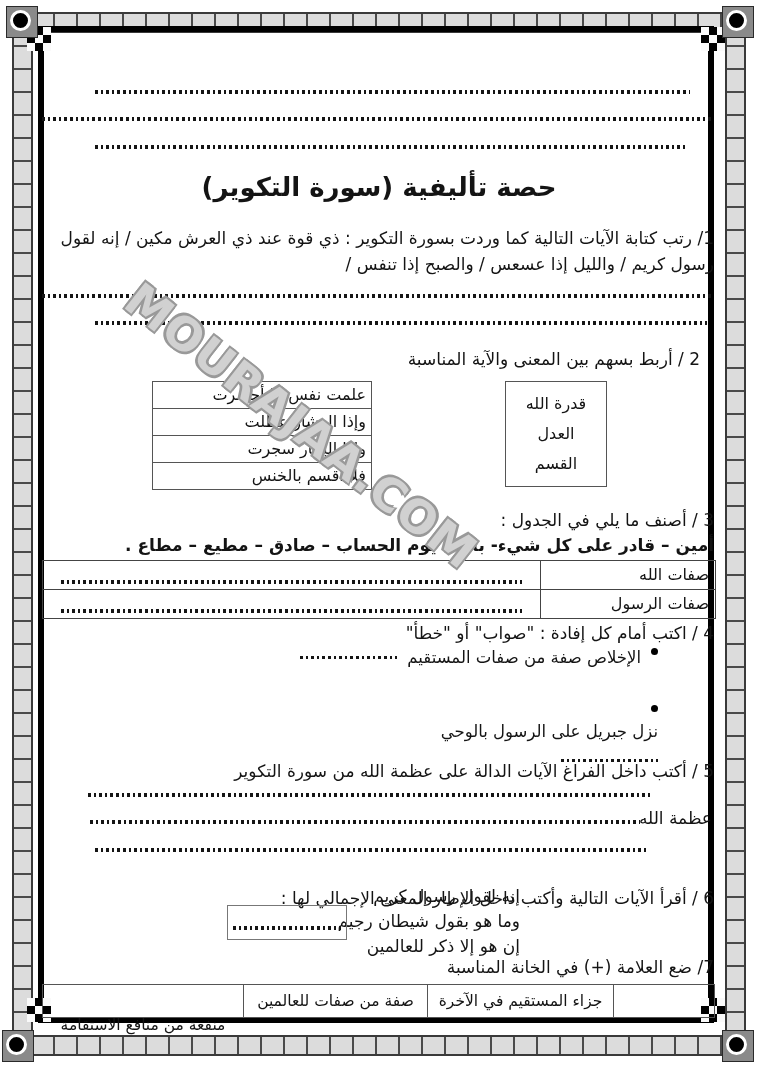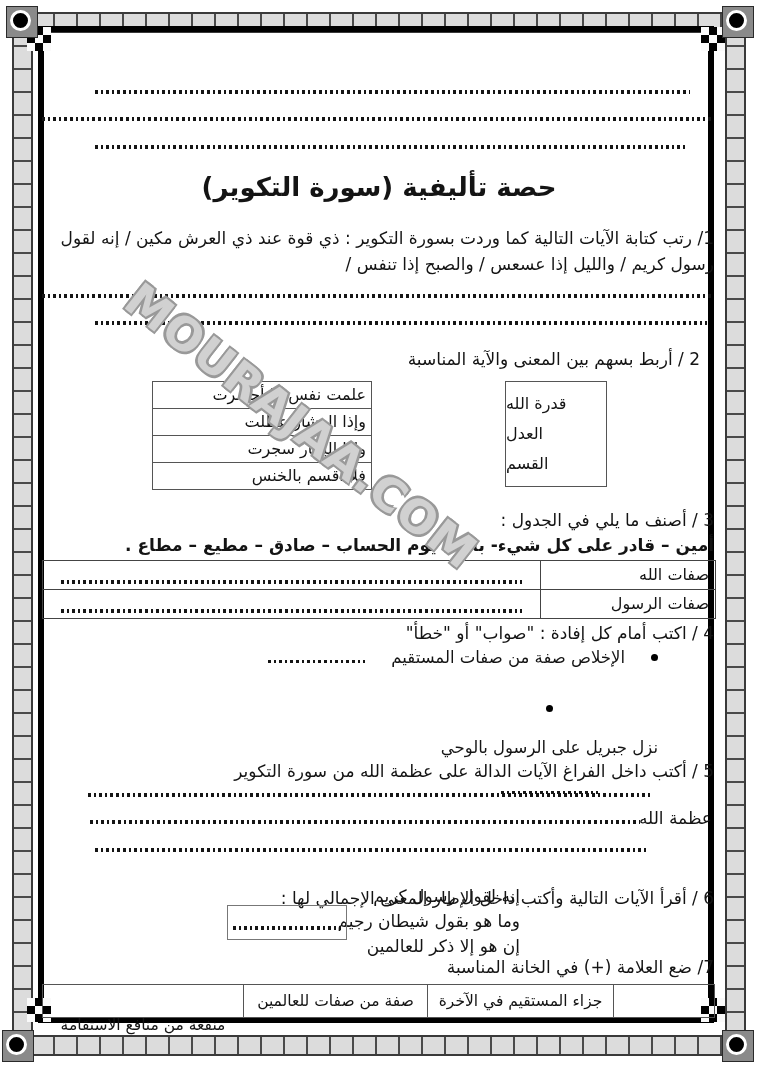--- a/index.html
+++ b/index.html
@@ -22,30 +22,30 @@
     letter-spacing:0px;}
   .dots{position:absolute;height:4px;z-index:4;
     background:repeating-linear-gradient(90deg,#151515 0 2.6px,transparent 2.6px 5.6px);}
   .dots-inline{display:inline-block;height:3px;
     background:repeating-linear-gradient(90deg,#151515 0 2.6px,transparent 2.6px 5.6px);}
   
   .vtable{position:absolute;left:152px;top:381px;width:218px;border:1px solid #555;z-index:4;direction:rtl;}
   .vtable .row{border-bottom:1px solid #555;height:26px;line-height:26px;font-size:16px;padding:0 5px;text-align:right;}
   .vtable .row:last-child{border-bottom:none;}
   .mbox{position:absolute;left:505px;top:381px;width:100px;height:104px;border:1px solid #555;z-index:4;
-    display:flex;flex-direction:column;justify-content:center;text-align:left;font-size:16px;line-height:30px;direction:rtl;}
+    display:flex;flex-direction:column;justify-content:center;text-align:center;font-size:16px;line-height:30px;direction:rtl;}
   
   .ctable{position:absolute;left:42px;top:560px;width:672px;border:1px solid #444;z-index:4;direction:rtl;}
   .ctable .crow{display:flex;direction:rtl;border-bottom:1px solid #444;height:28px;align-items:center;}
   .ctable .crow:last-child{border-bottom:none;}
   .ctable .lbl{width:168px;border-left:1px solid #444;align-self:stretch;line-height:28px;padding-right:6px;font-size:16px;}
   .ctable .blank{flex:1;margin:0 18px;height:4px;margin-top:14px;
     background:repeating-linear-gradient(90deg,#151515 0 2.6px,transparent 2.6px 5.6px);}
   
-  .bullet-row{position:absolute;right:100px;direction:rtl;display:flex;align-items:center;gap:26px;font-size:16.5px;z-index:4;}
+  .bullet-row{position:absolute;right:100px;direction:rtl;display:flex;gap:10px;font-size:16.5px;z-index:4;}
   .bullet{width:7px;height:7px;border-radius:50%;background:#000;flex:none;}
   .blank95{width:97px;margin-top:8px;}
   
   .q6verses{position:absolute;right:238px;top:884px;direction:rtl;text-align:right;font-size:17px;line-height:25px;z-index:4;}
   .fbox{position:absolute;left:227px;top:905px;width:118px;height:33px;border:1px solid #777;z-index:4;}
   .fbox .dots{left:5px;right:5px;bottom:9px;}
   
   .ptable{position:absolute;left:42px;top:984px;width:671px;height:32px;border:1px solid #555;z-index:4;
     display:flex;direction:rtl;}
   .ptable .cell{border-left:1px solid #555;height:100%;line-height:32px;text-align:center;font-size:15.5px;

